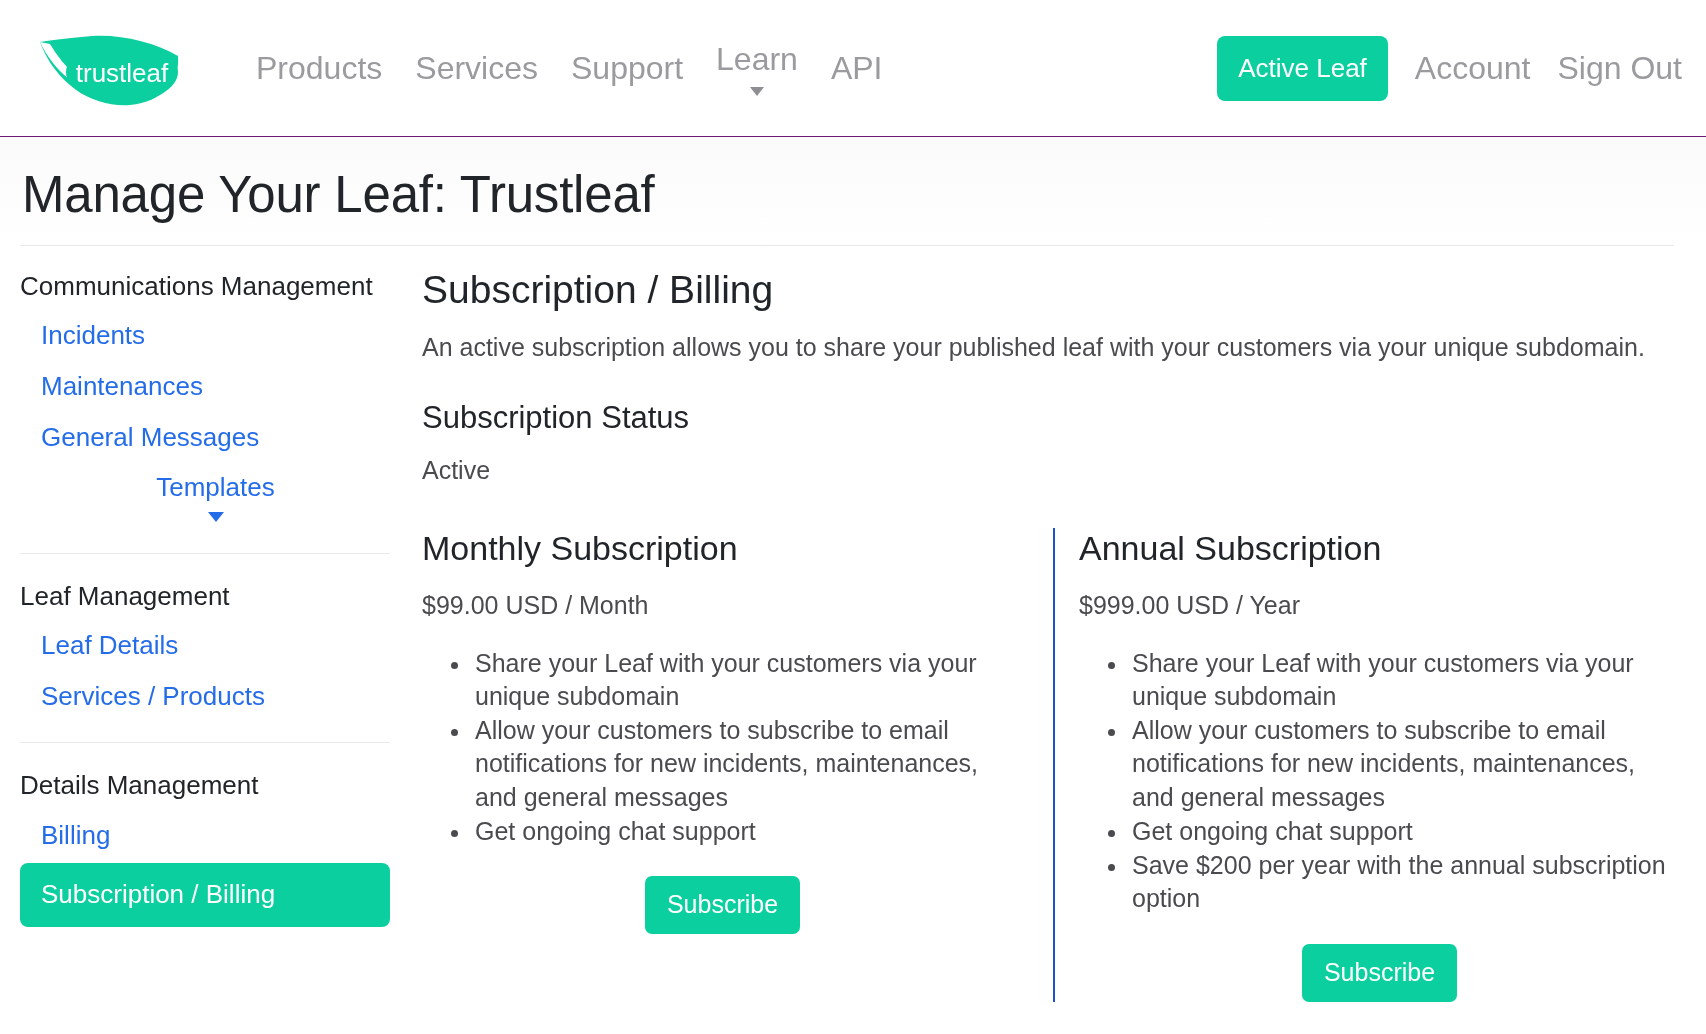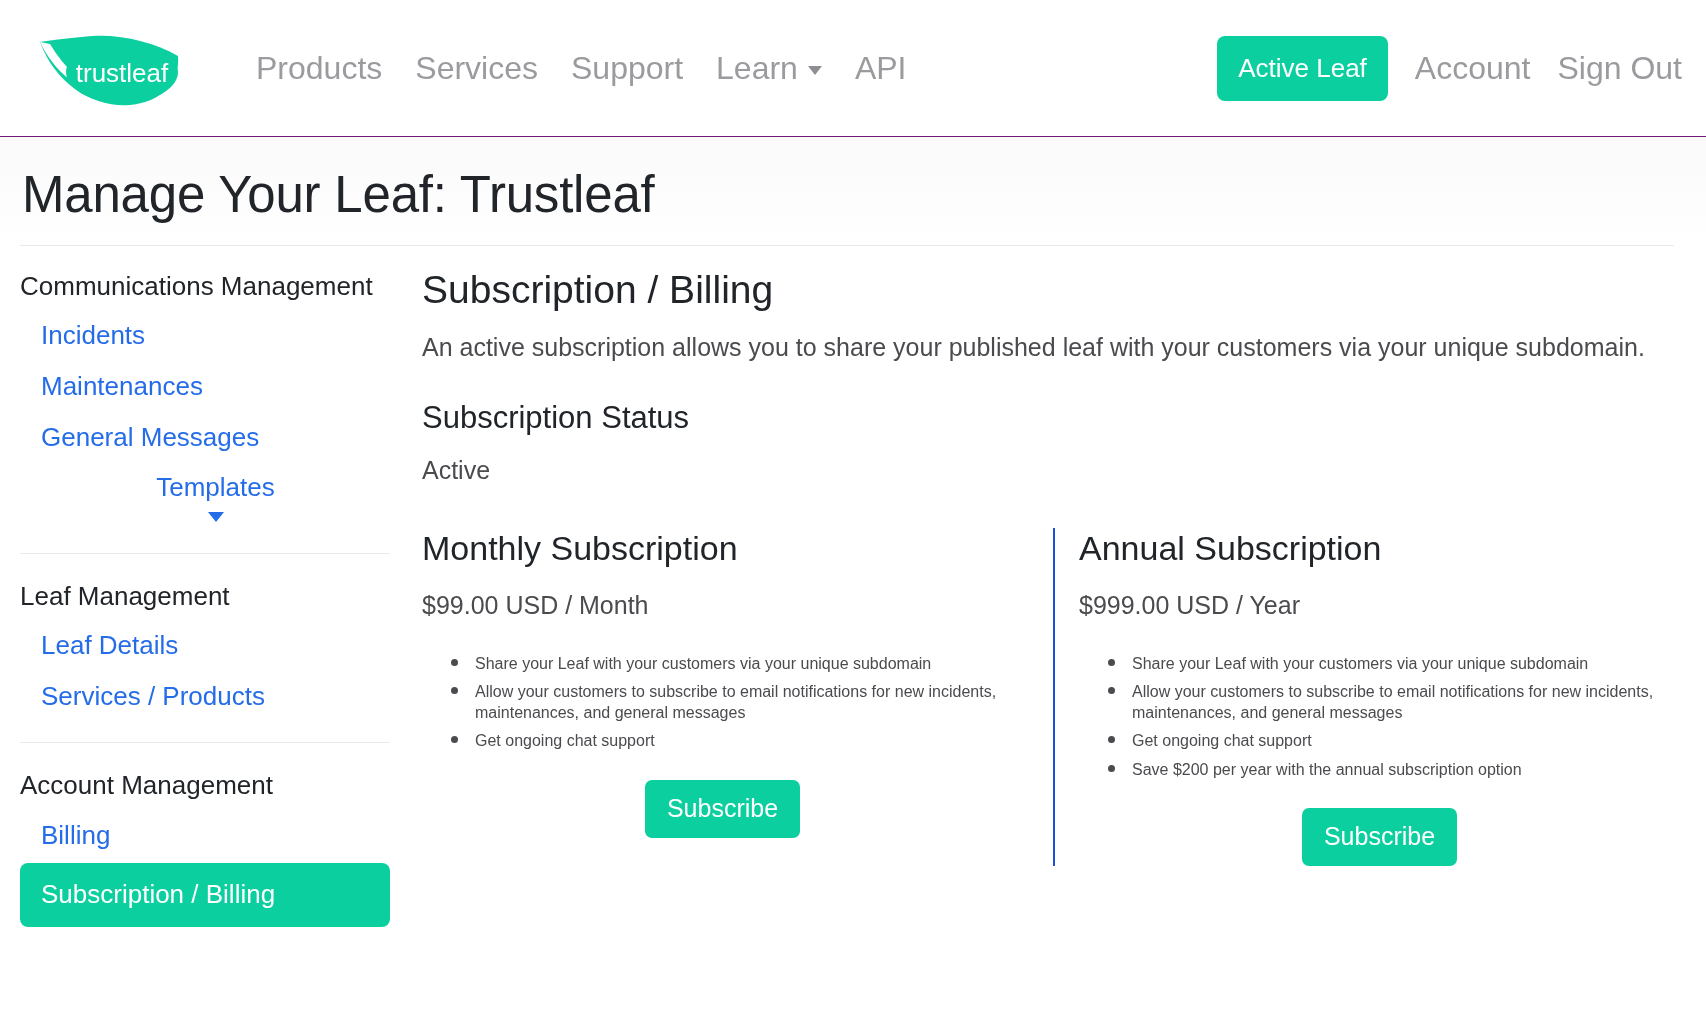--- a/index.html
+++ b/index.html
@@ -42,20 +42,21 @@
     font-size: 32px;
     line-height: 1;
     text-decoration: none;
     white-space: nowrap;
     cursor: pointer;
   }
   .nav-link.dropdown {
     display: inline-flex;
     align-items: center;
     gap: 10px;
+    flex-direction: column;
   }
   .caret {
     width: 0; height: 0;
     border-left: 7px solid transparent;
     border-right: 7px solid transparent;
     border-top: 9px solid #8e8e93;
     display: inline-block;
     position: relative;
     top: 2px;
   }
@@ -212,21 +213,21 @@
     color: #4b4b4f;
     margin: 0 0 25px 0;
     line-height: 1.3;
   }
   .plan-features {
     margin: 0 0 0 0;
     padding: 0 0 0 49px;
     list-style: disc;
   }
   .plan-features li {
-    font-size: 16px;
+    font-size: 25px;
     color: #4b4b4f;
     line-height: 1.33;
     margin: 0 0 1px 0;
     padding-left: 4px;
   }
   .plan-features li::marker { color: #4b4b4f; font-size: 22px; }
   .subscribe-wrap {
     display: flex;
     justify-content: center;
     margin-top: 28px;
@@ -300,21 +301,21 @@
 
     <div class="side-group">
       <div class="side-heading">Leaf Management</div>
       <a class="side-link">Leaf Details</a>
       <a class="side-link">Services / Products</a>
     </div>
 
     <hr class="side-divider">
 
     <div class="side-group">
-      <div class="side-heading">Account Management</div>
+      <div class="side-heading">Details Management</div>
       <a class="side-link">Billing</a>
       <a class="side-link active">Subscription / Billing</a>
     </div>
 
   </aside>
 
   <main class="content">
 
     <h2 class="content-title">Subscription / Billing</h2>
     <p class="content-lead">An active subscription allows you to share your published leaf with your customers via your unique subdomain.</p>

